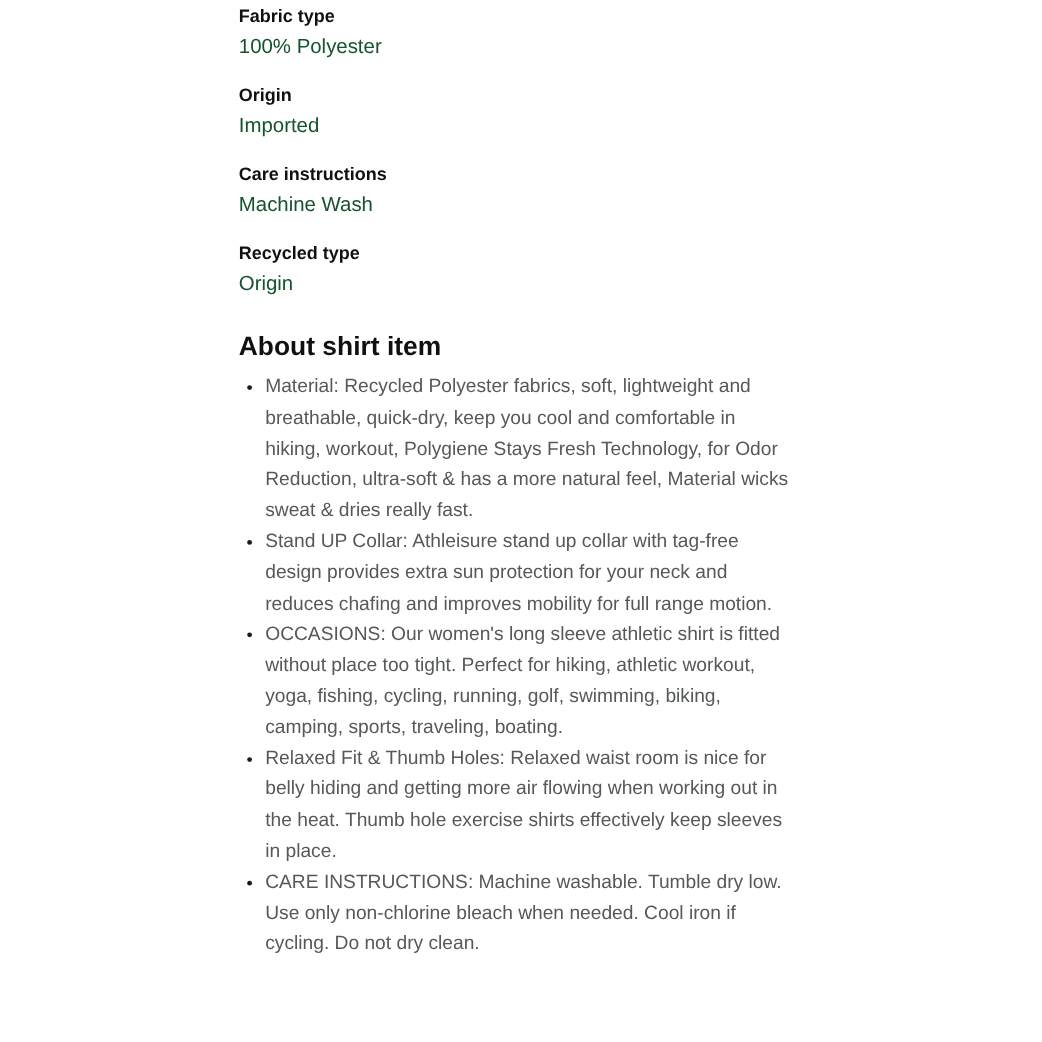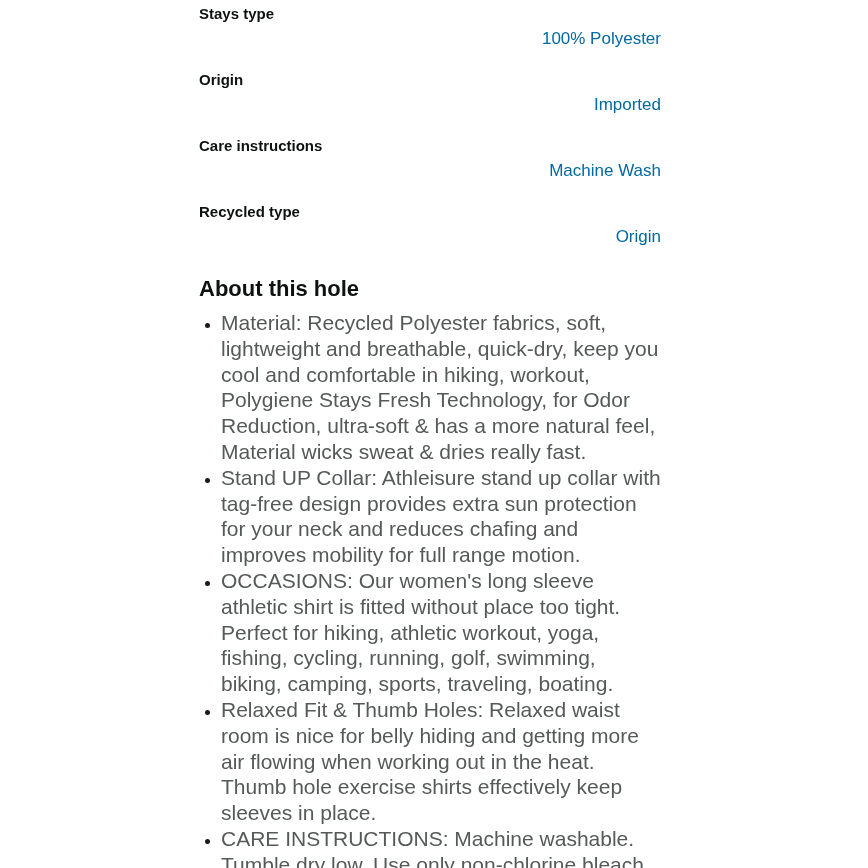--- a/index.html
+++ b/index.html
@@ -25,72 +25,71 @@
   }
   .attr-label {
     font-size: 15px;
     font-weight: bold;
     color: #0f1111;
     line-height: 21px;
     margin-bottom: 3px;
   }
   .attr-value {
     font-size: 17px;
-    color: #0369a1;
+    color: #14532d;
     line-height: 23px;
-    text-align: right;
   }
   .about-heading {
     font-size: 22px;
     font-weight: bold;
     color: #0f1111;
     line-height: 27px;
     margin: 27px 0 8px 0;
   }
   .about-list {
     margin: 0;
     padding: 0 0 0 22px;
     list-style: disc outside;
   }
   .about-list li {
-    font-size: 21px;
+    font-size: 16px;
     color: #565959;
     line-height: 25.8px;
   }
   .about-list li::marker {
     color: #1a1a1a;
     font-size: 16px;
   }
 </style>
 </head>
 <body>
 
 <div class="content">
 
   <div>
 
   <div class="attr-group">
-        <div class="attr-label">Stays type</div>
+        <div class="attr-label">Fabric type</div>
         <div class="attr-value">100% Polyester</div>
       </div>
       <div class="attr-group">
         <div class="attr-label">Origin</div>
         <div class="attr-value">Imported</div>
       </div>
       <div class="attr-group">
         <div class="attr-label">Care instructions</div>
         <div class="attr-value">Machine Wash</div>
       </div>
       <div class="attr-group">
         <div class="attr-label">Recycled type</div>
         <div class="attr-value">Origin</div>
       </div>
     </div>
 
-  <h2 class="about-heading">About this hole</h2>
+  <h2 class="about-heading">About shirt item</h2>
 
   <ul class="about-list">
 
   <li>Material: Recycled Polyester fabrics, soft, lightweight and breathable, quick-dry, keep you cool and comfortable in hiking, workout, Polygiene Stays Fresh Technology, for Odor Reduction, ultra-soft &amp; has a more natural feel, Material wicks sweat &amp; dries really fast.</li>
       <li>Stand UP Collar: Athleisure stand up collar with tag-free design provides extra sun protection for your neck and reduces chafing and improves mobility for full range motion.</li>
       <li>OCCASIONS: Our women's long sleeve athletic shirt is fitted without place too tight. Perfect for hiking, athletic workout, yoga, fishing, cycling, running, golf, swimming, biking, camping, sports, traveling, boating.</li>
       <li>Relaxed Fit &amp; Thumb Holes: Relaxed waist room is nice for belly hiding and getting more air flowing when working out in the heat. Thumb hole exercise shirts effectively keep sleeves in place.</li>
       <li>CARE INSTRUCTIONS: Machine washable. Tumble dry low. Use only non-chlorine bleach when needed. Cool iron if cycling. Do not dry clean.</li>
     </ul>
 

